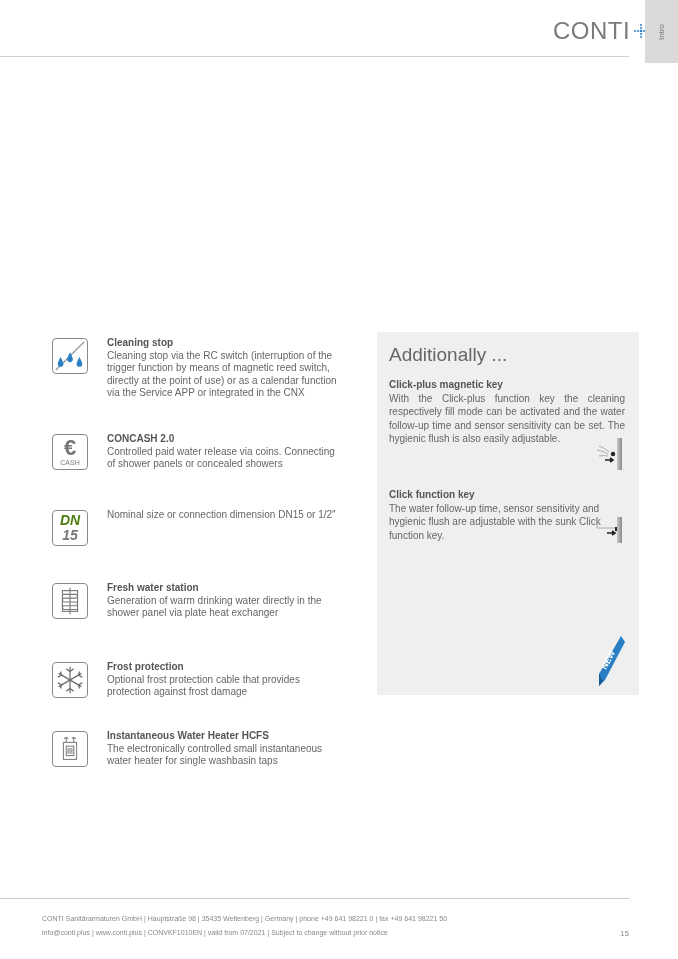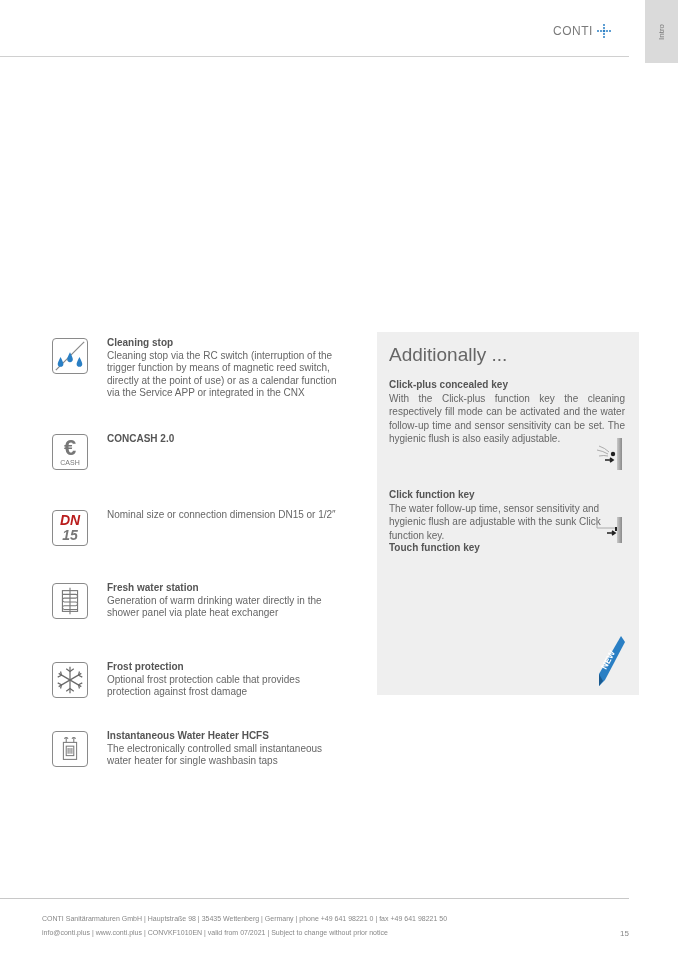--- a/index.html
+++ b/index.html
@@ -1,20 +1,20 @@
 <!DOCTYPE html>
 <html><head>
 <meta charset="utf-8">
 <style>
   * { box-sizing: border-box; margin: 0; padding: 0; }
   html, body { width: 678px; height: 959px; background: #ffffff; overflow: hidden; }
   body { position: relative; font-family: "DejaVu Sans", "Liberation Sans", sans-serif; color: #555; }
 
   .logo { position: absolute; top: 19px; left: 553px; height: 24px; display: flex; align-items: center; }
-  .logo-text { font-family: "Liberation Sans", sans-serif; font-size: 12px; letter-spacing: 0.5px; color: #7a7a7a; font-weight: normal; }
+  .logo-text { font-family: "Liberation Sans", sans-serif; font-size: 24px; letter-spacing: 0.5px; color: #7a7a7a; font-weight: normal; }
   .logo-plus { width: 16px; height: 16px; margin-left: 3px; position: relative; }
 
   .top-rule { position: absolute; top: 56px; left: 0; width: 629px; height: 1px; background: #d0d0d0; }
   .side-tab { position: absolute; top: 0; left: 645px; width: 33px; height: 63px; background: #dadada; }
   .side-tab-label { position: absolute; top: 32px; left: 16px; transform: translate(-50%, -50%) rotate(-90deg); font-size: 8px; color: #777; white-space: nowrap; font-family: "Liberation Sans", sans-serif; }
 
   .features { position: absolute; left: 52px; top: 337px; width: 290px; }
   .feature { position: absolute; left: 0; width: 290px; }
   .feature-icon { position: absolute; left: 0; top: 1px; width: 36px; height: 36px; border: 1.3px solid #8a8a8a; border-radius: 4px; background: #fff; }
   .feature-icon svg { width: 100%; height: 100%; display: block; }
@@ -76,26 +76,27 @@
     </div>
   </div>
 
   <div class="feature" style="top:96px;">
     <div class="feature-icon" style="text-align:center;">
       <div style="font-family:'Liberation Sans',sans-serif;font-size:22px;font-weight:bold;color:#777;line-height:22px;margin-top:2px;">€</div>
       <div style="font-family:'Liberation Sans',sans-serif;font-size:7px;color:#777;line-height:8px;">CASH</div>
     </div>
     <div class="feature-text">
       <div class="feature-title">CONCASH 2.0</div>
+      <div>Controlled paid water release via coins. Connecting of shower panels or concealed showers</div>
     </div>
   </div>
 
   <div class="feature" style="top:172px;">
     <div class="feature-icon" style="text-align:center;">
-      <div style="font-family:'Liberation Sans',sans-serif;font-size:14px;font-weight:bold;font-style:italic;color:#b91c1c;line-height:15px;margin-top:2px;">DN</div>
+      <div style="font-family:'Liberation Sans',sans-serif;font-size:14px;font-weight:bold;font-style:italic;color:#4d7c0f;line-height:15px;margin-top:2px;">DN</div>
       <div style="font-family:'Liberation Sans',sans-serif;font-size:14px;font-weight:bold;font-style:italic;color:#777;line-height:15px;">15</div>
     </div>
     <div class="feature-text">
       <div>Nominal size or connection dimension DN15 or 1/2″</div>
     </div>
   </div>
 
   <div class="feature" style="top:245px;">
     <div class="feature-icon">
       <svg viewBox="0 0 36 36" fill="none" stroke="#7a7a7a" stroke-width="1.2">
@@ -147,21 +148,21 @@
       <div>The electronically controlled small instantaneous water heater for single washbasin taps</div>
     </div>
   </div>
 
 </div>
 
 <div class="add-box">
   <div class="add-heading">Additionally ...</div>
 
   <div class="add-item" style="top:46px;">
-    <div class="t">Click-plus concealed key</div>
+    <div class="t">Click-plus magnetic key</div>
     <div class="d">With the Click-plus function key the cleaning respectively fill mode can be activated and the water follow-up time and sensor sensitivity can be set. The hygienic flush is also easily adjustable.</div>
   </div>
   <div class="add-icon" style="left:216px;top:104px;width:32px;height:36px;">
     <svg viewBox="0 0 32 36" width="32" height="36">
       <defs>
           <linearGradient id="g1" x1="0" x2="1">
             <stop offset="0" stop-color="#c9c9c9"></stop>
             <stop offset="1" stop-color="#8a8a8a"></stop>
           </linearGradient>
         </defs>
@@ -185,21 +186,20 @@
           </linearGradient>
         </defs>
       <rect x="24" y="1" width="5" height="26" fill="url(#g2)"></rect>
       <path d="M4 2 V12 H22" stroke="#aaa" stroke-width="1" fill="none"></path>
       <path d="M14 17 H21 M19 15 L22 17 L19 19" stroke="#222" stroke-width="1.6" fill="none"></path>
       <rect x="22" y="11" width="2" height="4" fill="#222"></rect>
     </svg>
   </div>
 
   <div class="add-item" style="top:209px;">
-    <div class="t">Touch function key</div>
   </div>
 
   <div class="add-icon" style="left:218px;top:302px;width:32px;height:54px;">
     <svg viewBox="0 0 32 54" width="32" height="54">
       <path d="M26 2 L30 8 L10 46 L4 52 L4 40 Z" fill="#2a7fc4"></path>
       <path d="M4 40 L4 52 L8 47 Z" fill="#1a5a8f"></path>
       <text x="0" y="0" transform="translate(11 36) rotate(-62)" font-family="Liberation Sans, sans-serif" font-size="8.5" font-weight="bold" fill="#ffffff">NEW</text>
     </svg>
   </div>
 </div>

